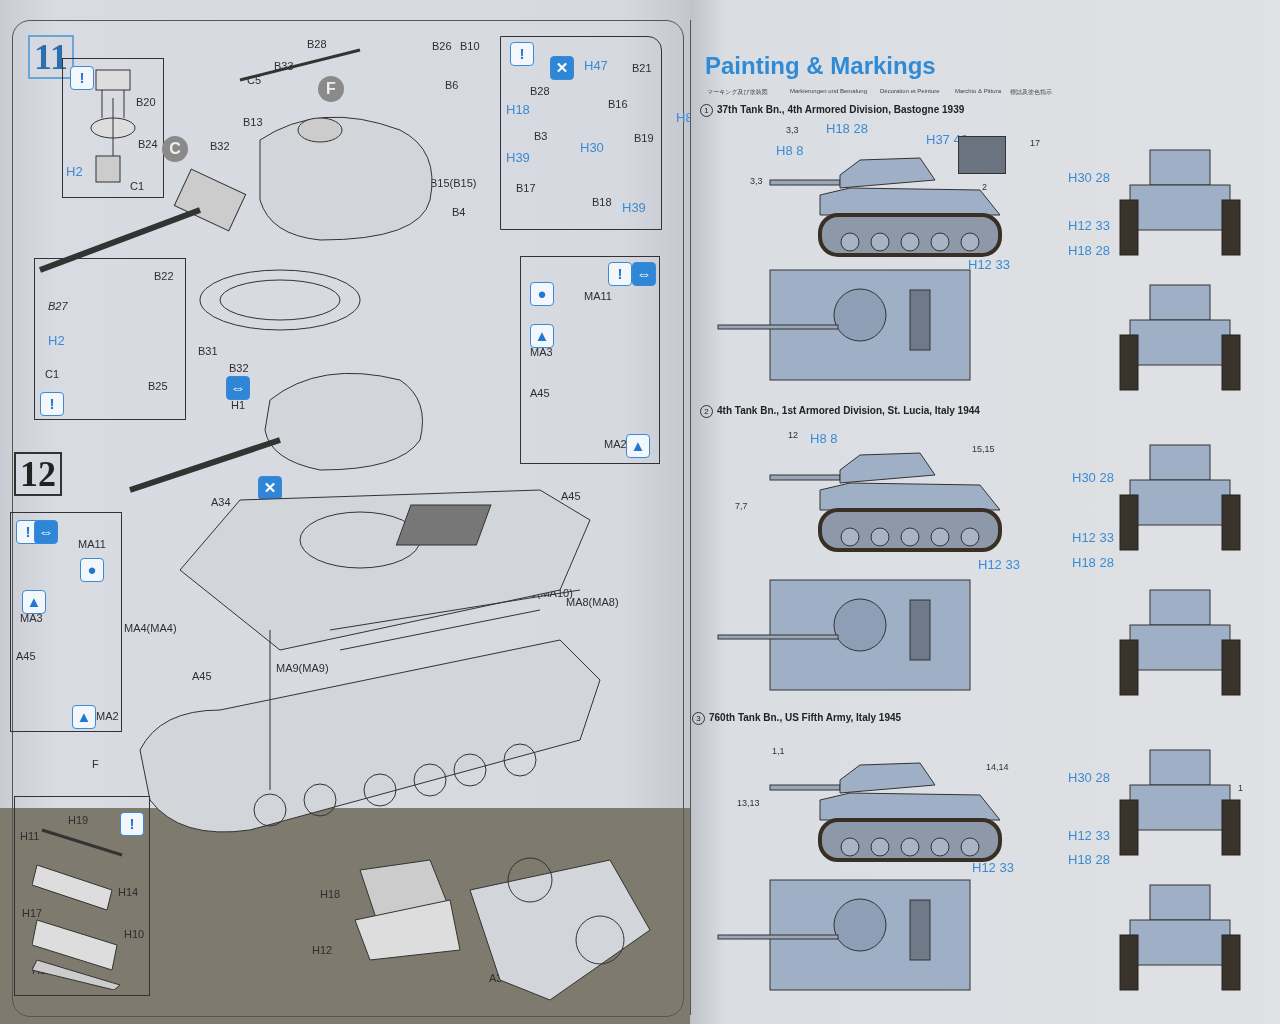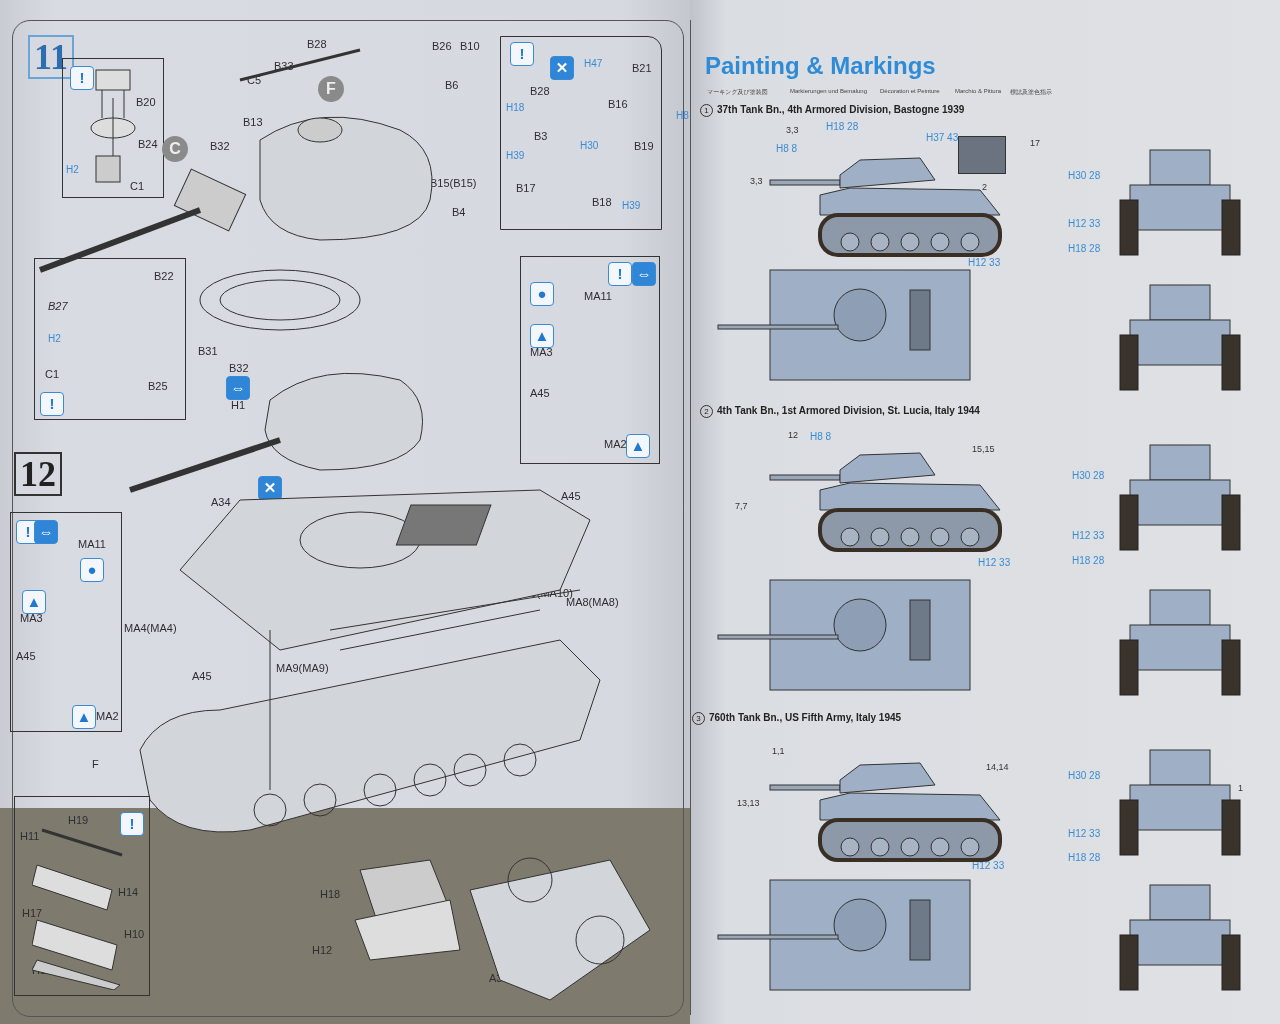--- a/index.html
+++ b/index.html
@@ -11,21 +11,21 @@
   #left-page-border{position:absolute;left:12px;top:20px;width:670px;height:995px;border:1.5px solid #555;border-radius:18px;}
   #right-page-border{position:absolute;left:690px;top:20px;width:582px;height:995px;border-left:1.5px solid #555;}
   .lbl{position:absolute;font-size:11px;color:#2e2e33;white-space:nowrap;}
   .step{position:absolute;font-family:"Liberation Serif",serif;font-size:36px;font-weight:bold;border:2px solid #333;background:#d6d9df;padding:0 4px;line-height:40px;}
   #step-11{left:28px;top:35px;color:#2c6fb0;border-color:#6aa5d8;}
   #step-12{left:14px;top:452px;color:#222;}
   .box{position:absolute;border:1.5px solid #333;}
   .icon-sq{position:absolute;width:22px;height:22px;border:1.5px solid #3a8ad6;border-radius:4px;background:#f3f6fa;color:#1f78d1;font-size:15px;font-weight:bold;text-align:center;line-height:22px;}
   .icon-sq.fill{background:#2f86d6;color:#fff;}
   .circ-letter{position:absolute;width:26px;height:26px;border-radius:50%;background:#8a8a8a;color:#eee;font-weight:bold;font-size:16px;text-align:center;line-height:26px;}
-  .hcode{position:absolute;font-size:10px;color:#3b8bd4;white-space:nowrap;}
+  .hcode{position:absolute;font-size:13px;color:#3b8bd4;white-space:nowrap;}
   #title{position:absolute;left:705px;top:52px;font-size:24px;font-weight:bold;color:#2f8bd6;}
   .subt{position:absolute;top:88px;font-size:6px;color:#444;}
   .variant{position:absolute;font-size:10px;font-weight:bold;color:#222;}
   .variant .num{display:inline-block;width:11px;height:11px;border:1px solid #333;border-radius:50%;font-size:8px;line-height:11px;text-align:center;margin-right:4px;font-weight:normal;}
   .callout{position:absolute;font-size:9px;color:#333;white-space:nowrap;}
   .ghost{position:absolute;left:1080px;top:60px;font-size:20px;font-weight:bold;color:#c3c6cc;}
 </style>
 </head>
 <body>
 
@@ -80,21 +80,21 @@
     <line x1="110" y1="450" x2="260" y2="400" stroke="#333" stroke-width="6"></line>
   </svg>
 
   <div class="box" style="left:500px;top:36px;width:160px;height:192px;border-radius:0 14px 0 0;"></div>
   <div class="icon-sq" style="left:510px;top:42px;">!</div>
   <div class="icon-sq fill" style="left:550px;top:56px;">✕</div>
   <div class="lbl" style="left:632px;top:62px;">B21</div>
   <div class="lbl" style="left:530px;top:85px;">B28</div>
   <div class="lbl" style="left:608px;top:98px;">B16</div>
   <div class="lbl" style="left:534px;top:130px;">B3</div>
-  <div class="lbl" style="left:634px;top:140px;">B19</div>
+  <div class="lbl" style="left:634px;top:132px;">B19</div>
   <div class="lbl" style="left:516px;top:182px;">B17</div>
   <div class="lbl" style="left:592px;top:196px;">B18</div>
   <div class="hcode" style="left:584px;top:58px;">H47</div>
   <div class="hcode" style="left:506px;top:102px;">H18</div>
   <div class="hcode" style="left:628px;top:110px;padding-left:48px;">H8</div>
   <div class="hcode" style="left:580px;top:140px;">H30</div>
   <div class="hcode" style="left:506px;top:150px;">H39</div>
   <div class="hcode" style="left:622px;top:200px;">H39</div>
 
   <div class="box" style="left:34px;top:258px;width:150px;height:160px;"></div>

